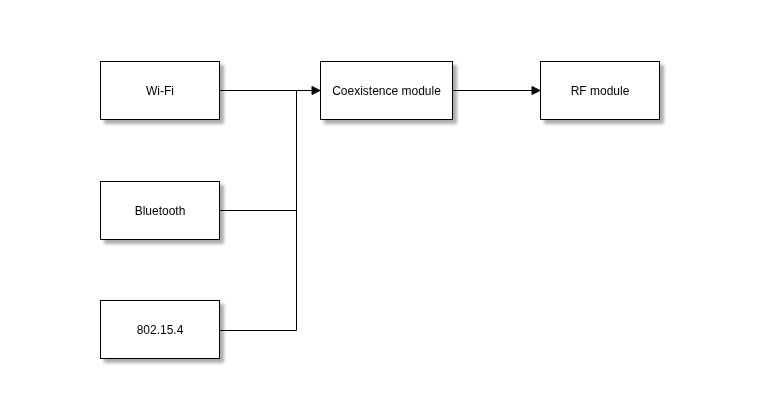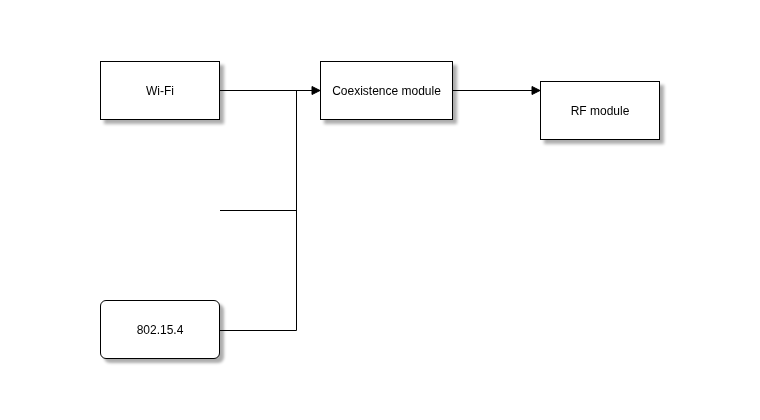--- a/index.html
+++ b/index.html
@@ -71,26 +71,29 @@
     <path d="M220,330.5 L296.5,330.5"></path>
 
     <path d="M440,90.5 L532,90.5"></path>
     <polygon points="532,86.5 532,94.5 540,90.5"></polygon>
   </svg>
 
   <div class="block" style="left:100px; top:61px;">
     <span>Wi-Fi</span>
   </div>
 
+  <div class="block" style="left:100px; top:181px;">
+    <span>Bluetooth</span>
+  </div>
 
-  <div class="block" style="left:100px; top:300px;border-radius:6px;">
+  <div class="block" style="left:100px; top:300px;">
     <span>802.15.4</span>
   </div>
 
   <div class="block" style="left:320px; top:61px; width:133px;">
     <span>Coexistence module</span>
   </div>
 
-  <div class="block" style="left:540px; top:61px;margin-top:20px;">
+  <div class="block" style="left:540px; top:61px;">
     <span>RF module</span>
   </div>
 
 </div>
 
 </body></html>

